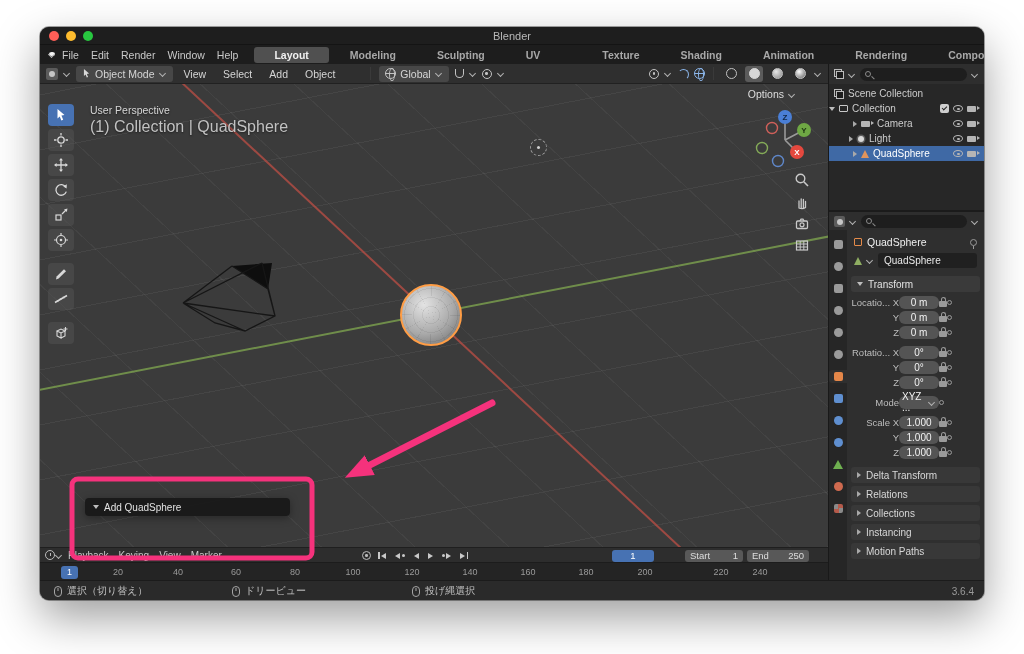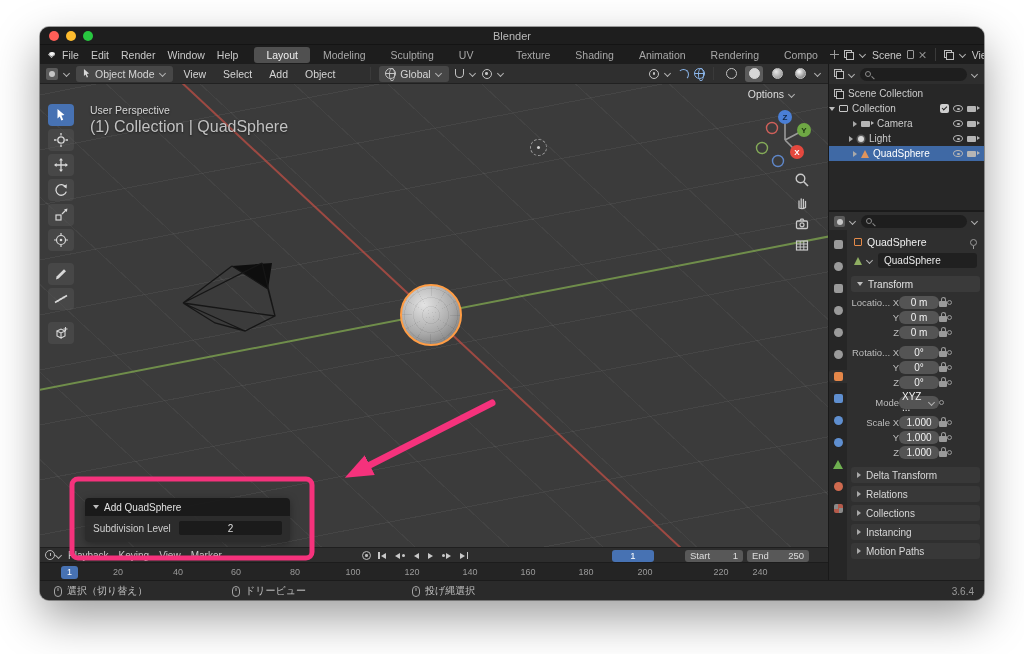--- a/index.html
+++ b/index.html
@@ -18,21 +18,21 @@
   .l-red{background:#ff5f57}.l-yel{background:#febc2e}.l-grn{background:#28c840}
   .wtitle { font-size:11px; color:#b8b8b8; }
 
   
   .menubar { height:19px; background:#1d1d1d; display:flex; align-items:center;
     padding:0 6px; font-size:10.5px; color:#c9c9c9; }
   .blogo { width:13px; height:13px; border-radius:50%; background:#e87d0d; position:relative; margin-right:2px;}
   .blogo::after{content:''; position:absolute; left:3px; top:3.5px; width:6px; height:4.5px; background:#f4f4f4; border-radius:50%;}
   .mitem { padding:0 6px; height:16px; line-height:16px; border-radius:3px; }
   .tabs { display:flex; margin-left:10px; gap:1px; }
-  .wtab { padding:0 12px; height:16px; line-height:16px; color:#a8a8a8; border-radius:3px; }
+  .wtab { padding:0 20px; height:16px; line-height:16px; color:#a8a8a8; border-radius:3px;font-weight:bold; }
   .wtab.active { background:#505050; color:#f0f0f0; }
   .mb-right { margin-left:auto; display:flex; align-items:center; gap:5px; padding-right:2px; }
   .sep-v { width:1px; height:13px; background:#3a3a3a; margin:0 3px; }
 
   
   .chev{width:8px;height:7px;position:relative;flex:none}
   .chev::after{content:'';position:absolute;left:1px;top:1px;width:4px;height:4px;
     border-right:1.4px solid #b2b2b2;border-bottom:1.4px solid #b2b2b2;transform:rotate(45deg);}
   .tri-d{width:0;height:0;border-left:3.5px solid transparent;border-right:3.5px solid transparent;border-top:4.5px solid #bdbdbd;flex:none}
   .tri-r{width:0;height:0;border-top:3.5px solid transparent;border-bottom:3.5px solid transparent;border-left:4.5px solid #a9a9a9;flex:none}
@@ -416,26 +416,20 @@
           <rect x="2.5" y="4" width="11" height="9" stroke="#c9c9c9" stroke-width="1.2" fill="none"></rect>
           <path d="M2.5 7 H13.5 M2.5 10 H13.5 M6.2 4 V13 M9.8 4 V13" stroke="#c9c9c9" stroke-width="1"></path>
         </svg>
     </div>
 
     <div class="oppanel">
       <div class="op-head">
         <span class="tri-d"></span>
         <span>Add QuadSphere</span>
       </div>
-      <div class="op-body">
-        <div class="op-row">
-          <span class="op-label">Subdivision Level</span>
-          <span class="op-field">2</span>
-        </div>
-      </div>
     </div>
   </div>
 
   <div class="timeline">
     <span class="clock"></span>
     <span class="chev"></span>
     <span class="tlmenu">Playback</span>
     <span class="tlmenu">Keying</span>
     <span class="tlmenu">View</span>
     <span class="tlmenu">Marker</span>

